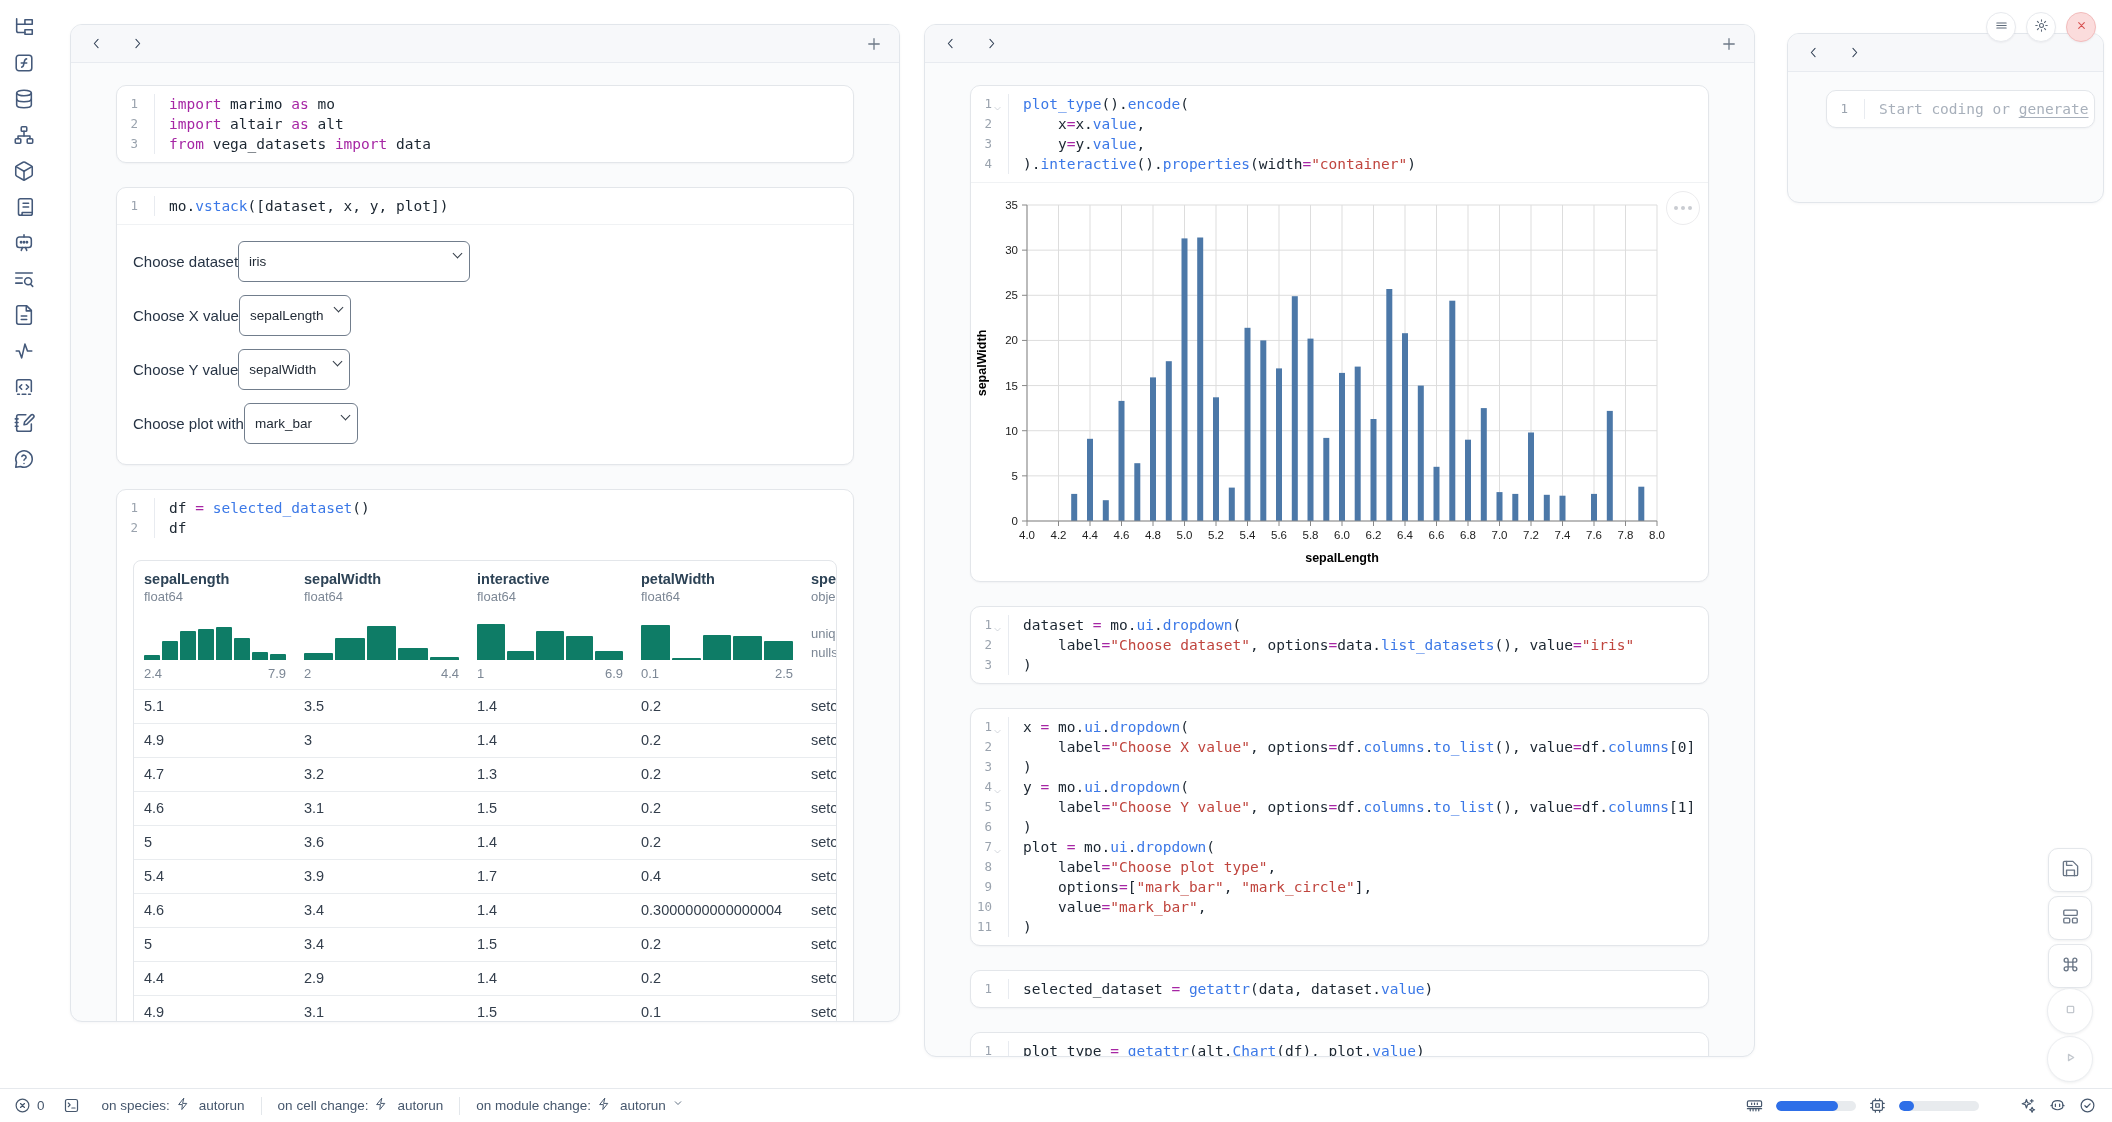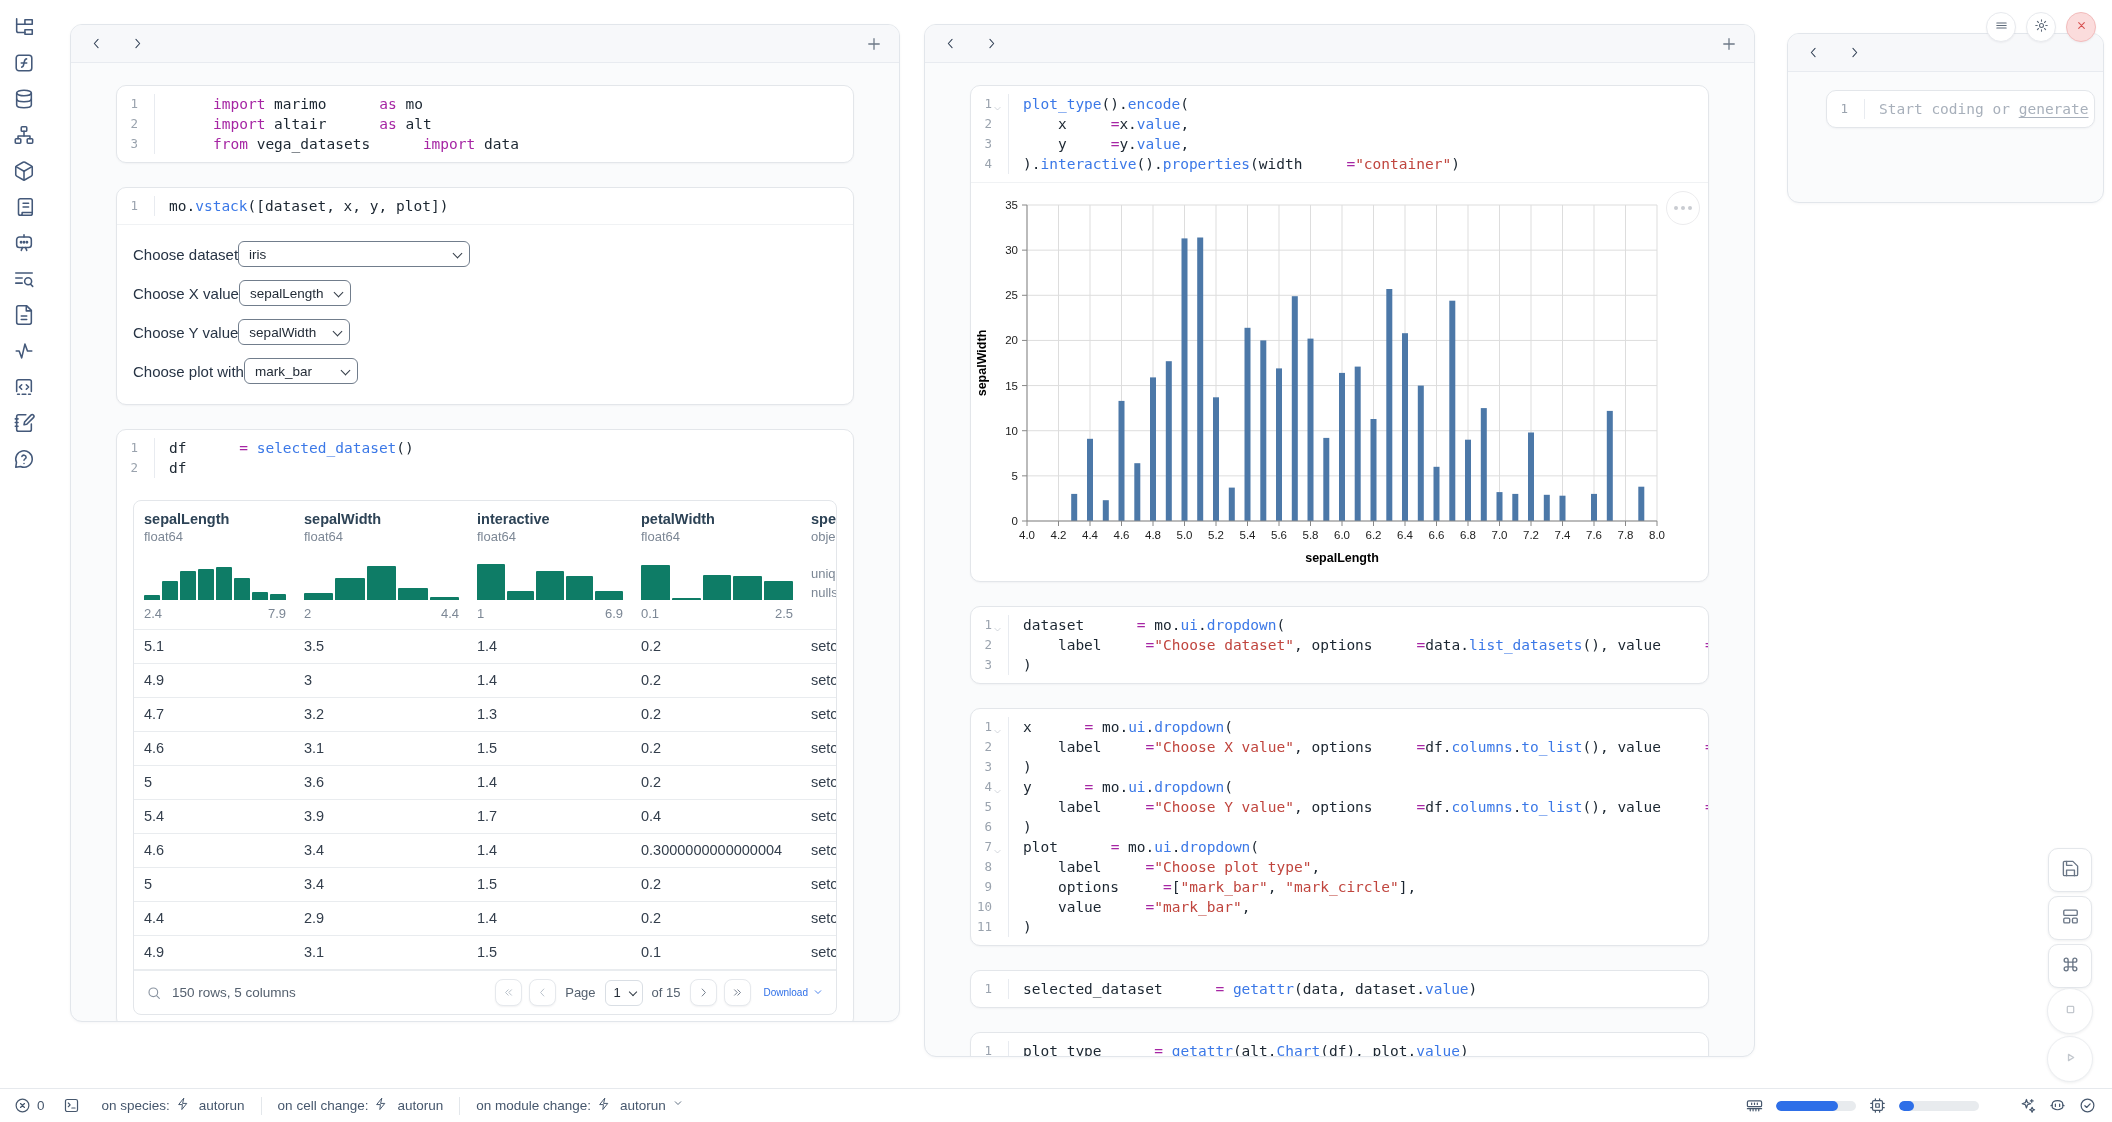--- a/index.html
+++ b/index.html
@@ -29,30 +29,30 @@
   
   .cell { background:#fff; border:1px solid #e3e6ea; border-radius:10px; box-shadow:0 1px 2px rgba(16,24,40,.04); margin-bottom:24px; overflow:hidden; }
   .code-area { display:flex; padding:8px 0; }
   .gutter { flex:0 0 38px; display:flex; flex-direction:column; align-items:flex-end; padding-right:4px; border-right:1px solid #e8ebf0; }
   .gutter .gline { height:20px; line-height:20px; font-family:"DejaVu Sans Mono", monospace; font-size:12.5px; color:#9aa3ae; display:flex; align-items:center; }
   .gutter .gline .num { display:inline-block; min-width:18px; text-align:right; }
   .gutter .gline .fold { width:11px; height:11px; margin-left:1px; color:#b9c0c9; }
   .gutter .gline .fold svg { width:9px; height:9px; }
   .gutter .gline .nofold { width:12px; }
   .code-lines { padding-left:14px; font-family:"DejaVu Sans Mono", monospace; font-size:14.5px; line-height:20px; white-space:pre; color:#1b2631; overflow:hidden; }
-  .tk-kw { color:#a626a4;margin-left:44px; }
+  .tk-kw { color:#a626a4; }
   .tk-fn { color:#3b78e7; }
   .tk-str { color:#c0453e; }
 
   
   .controls { border-top:1px solid #f0f2f4; padding:16px 16px 20px 16px; display:flex; flex-direction:column; gap:13px; }
   .control-row { display:flex; align-items:center; }
   .control-row label { font-size:15px; color:#273445; }
   .select-wrap { position:relative; display:inline-block; }
-  .select-wrap select { appearance:none; -webkit-appearance:none; font-family:"Liberation Sans",sans-serif; font-size:13.5px; color:#222b36; background:#fff; border:1px solid #717d8c; border-radius:6px; height:26px; padding:0 24px 0 10px; width:100%; cursor:pointer; }
+  .select-wrap select { appearance:none; -webkit-appearance:none; font-family:"Liberation Sans",sans-serif; font-size:13.5px; color:#222b36; background:#fff; border:1px solid #717d8c; border-radius:6px; height:41px; padding:0 24px 0 10px; width:100%; cursor:pointer; }
   .select-caret { position:absolute; right:9px; top:9px; width:7px; height:7px; border-right:1.6px solid #333c47; border-bottom:1.6px solid #333c47; transform:rotate(45deg); pointer-events:none; }
 
   
   .table-box { border:1px solid #e3e6ea; border-radius:8px; margin:14px 16px 12px 16px; overflow:hidden; background:#fff; }
   .thead { display:flex; padding:10px 0 8px 10px; border-bottom:1px solid #e9ecef; overflow:hidden; }
   .th { flex:none; overflow:hidden; white-space:nowrap; padding-right:14px; }
   .th .cname { font-size:14.5px; font-weight:bold; color:#2d4356; }
   .th .ctype { font-size:13px; color:#7c8795; margin-top:2px; }
   .th .hist { height:42px; margin-top:14px; display:flex; align-items:flex-end; gap:2px; }
   .th .hist .bar { background:#0e7c66; border-radius:1px 1px 0 0; flex:1; }

